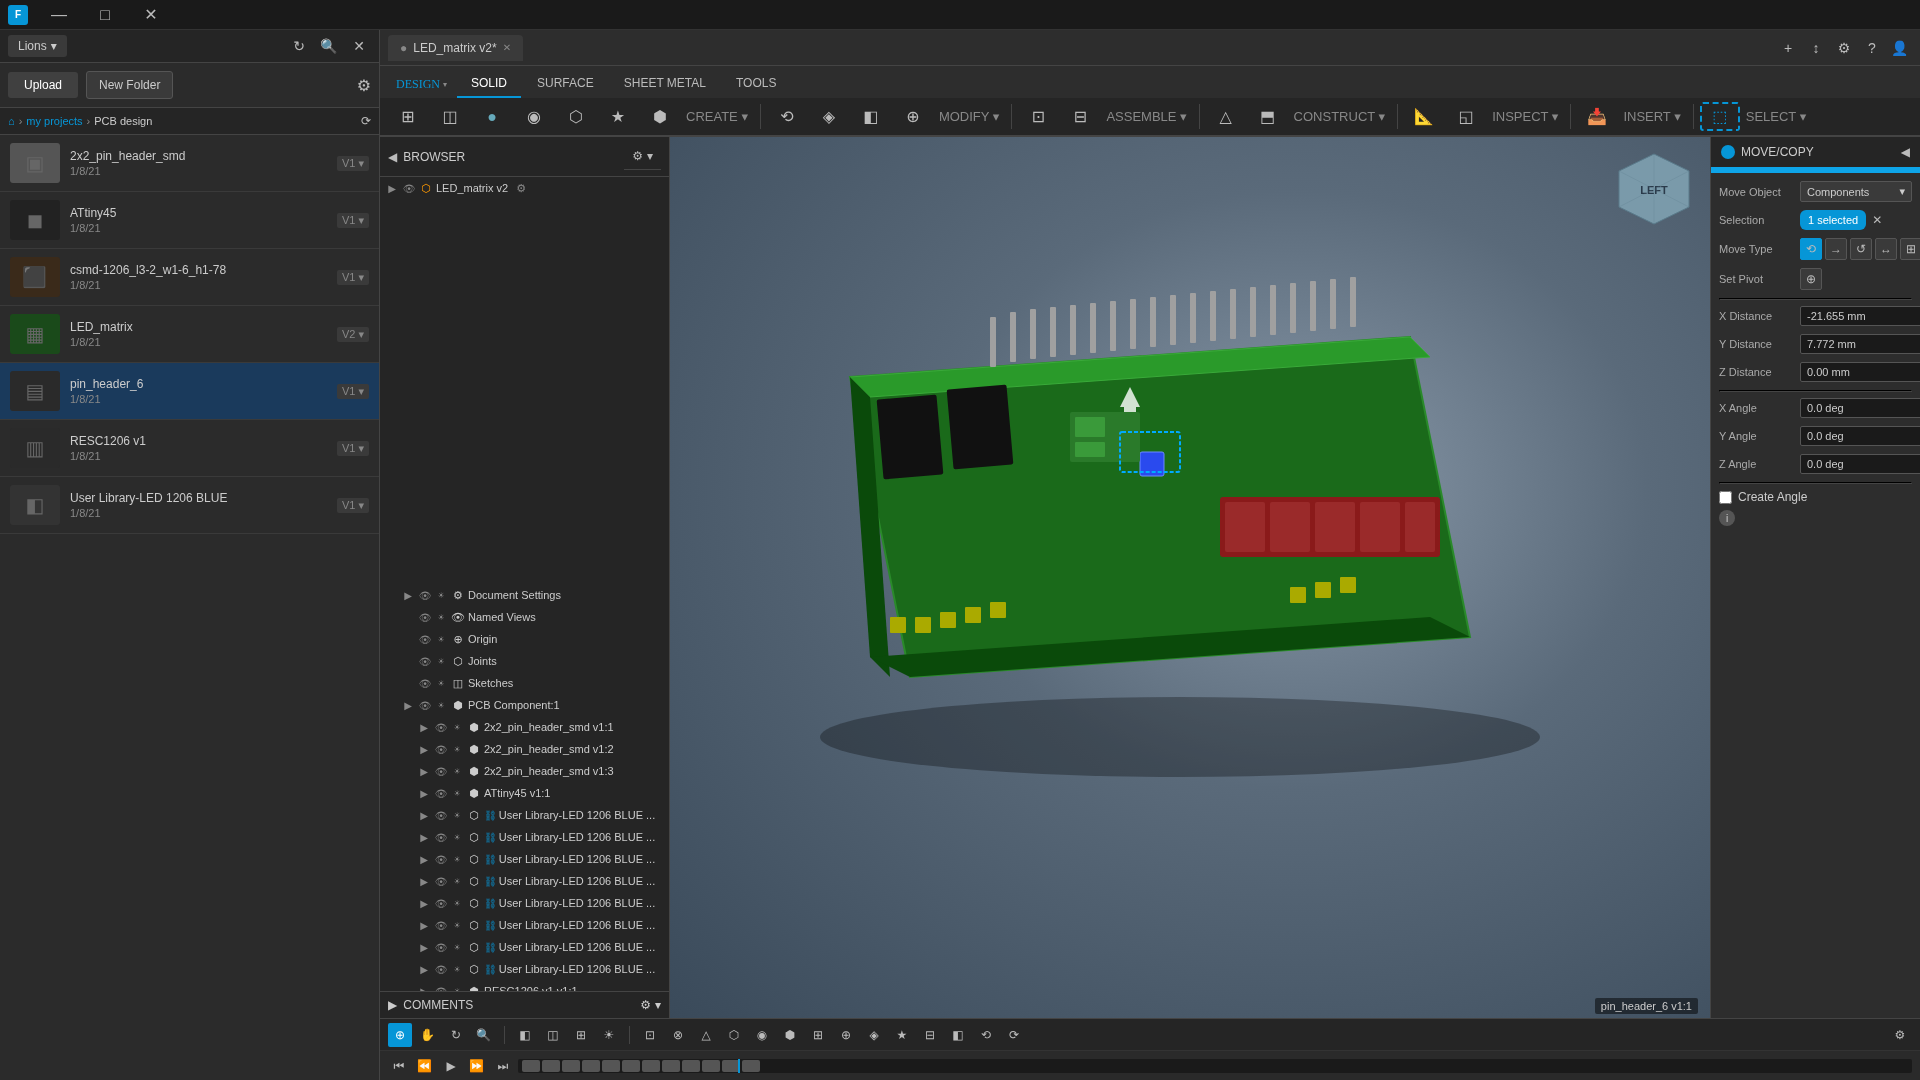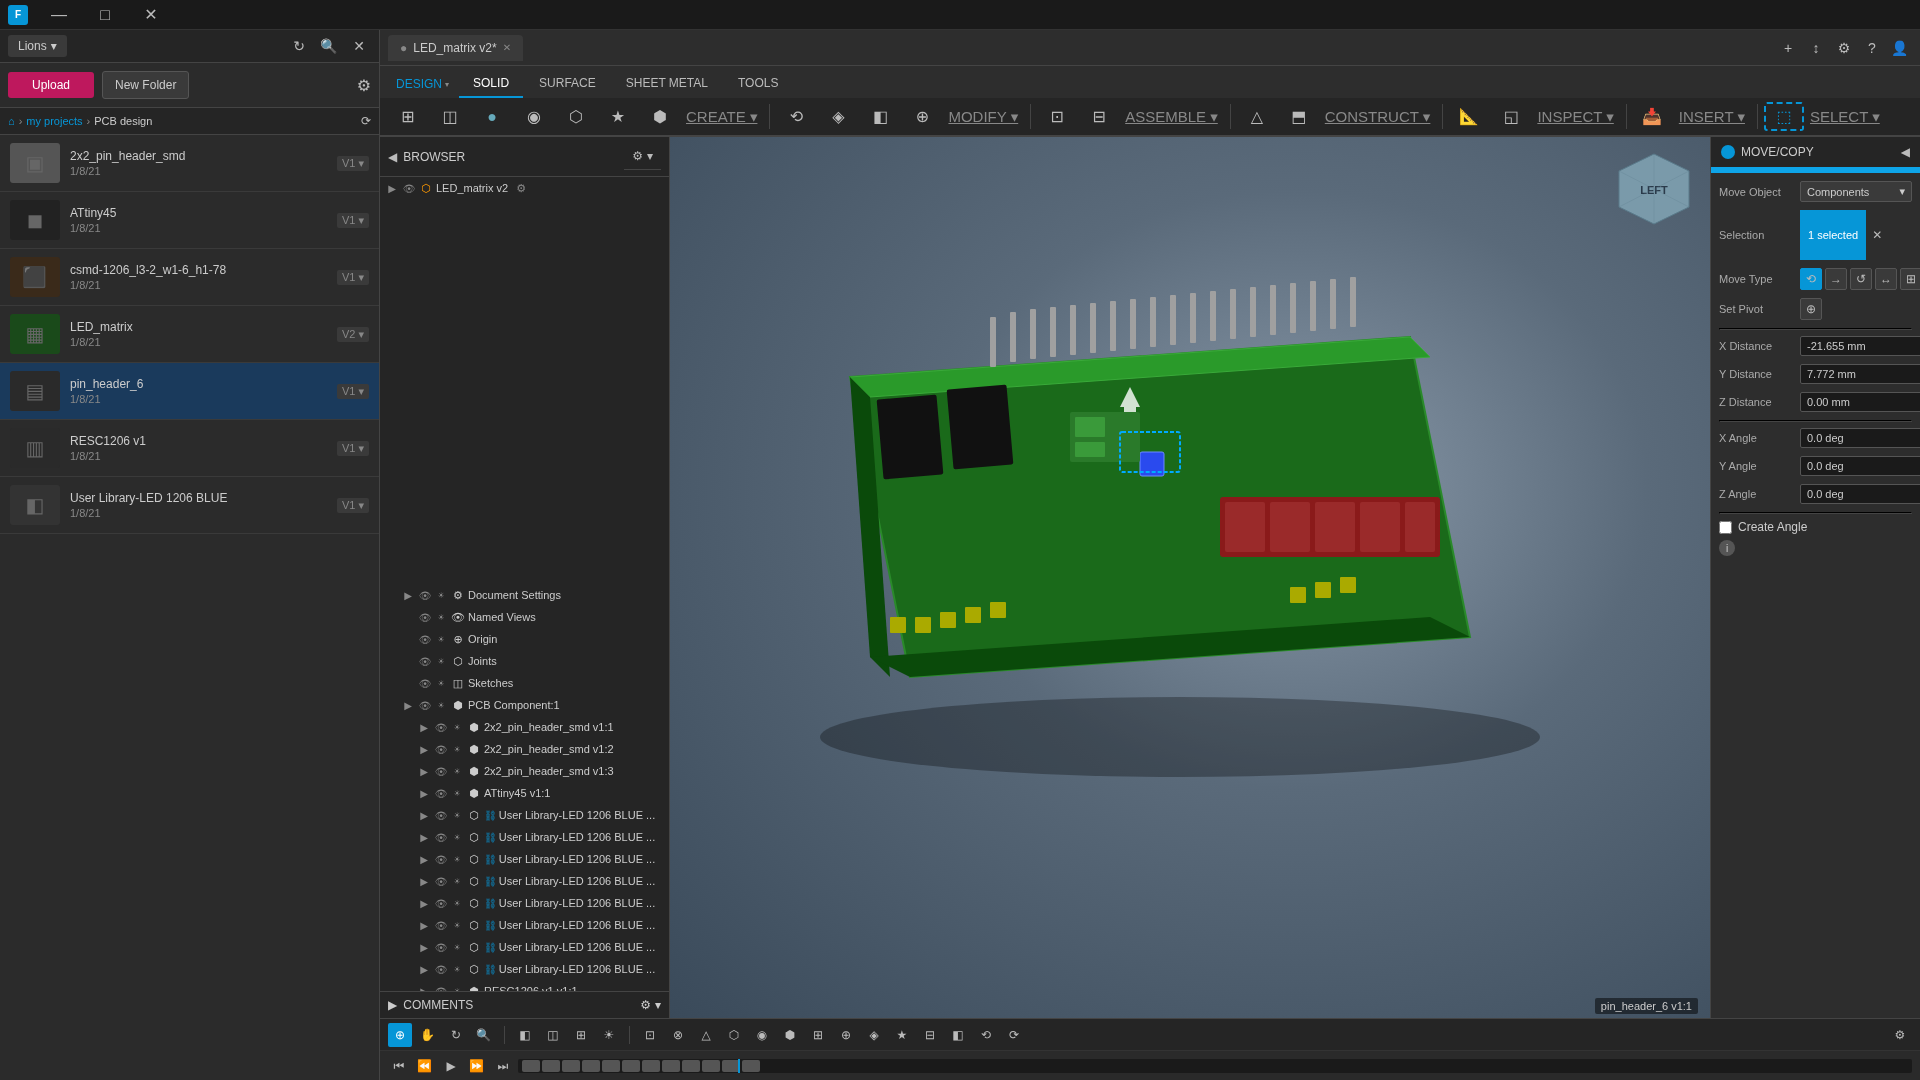--- a/index.html
+++ b/index.html
@@ -18,21 +18,21 @@
     
     #left-panel { width: 380px; background: #2b2b2b; display: flex; flex-direction: column; border-right: 1px solid #444; flex-shrink: 0; }
     #left-panel .top-bar { display: flex; align-items: center; padding: 4px 8px; background: #252525; border-bottom: 1px solid #444; gap: 6px; }
     #left-panel .top-bar .logo-area { display: flex; align-items: center; gap: 6px; flex: 1; }
     #left-panel .top-bar .workspace-btn { background: #3a3a3a; color: #ccc; border: none; padding: 4px 10px; border-radius: 3px; display: flex; align-items: center; gap: 4px; cursor: pointer; font-size: 12px; }
     #left-panel .top-bar .icon-btn { width: 24px; height: 24px; display: flex; align-items: center; justify-content: center; color: #bbb; cursor: pointer; font-size: 14px; }
     #left-panel .tabs { display: flex; border-bottom: 1px solid #444; }
     #left-panel .tab { flex: 1; text-align: center; padding: 8px; cursor: pointer; color: #ccc; font-size: 13px; border-bottom: 2px solid transparent; }
     #left-panel .tab.active { background: #3a3a3a; border-bottom: 2px solid #0696d7; color: white; }
     #left-panel .actions { display: flex; align-items: center; padding: 8px; gap: 8px; border-bottom: 1px solid #444; }
-    #left-panel .upload-btn { background: #be185d; color: white; border: none; padding: 6px 24px; border-radius: 3px; cursor: pointer; font-size: 12px; }
+    #left-panel .upload-btn { background: #404040; color: white; border: none; padding: 6px 16px; border-radius: 3px; cursor: pointer; font-size: 12px; }
     #left-panel .new-folder-btn { background: #3a3a3a; color: #ccc; border: 1px solid #555; padding: 6px 12px; border-radius: 3px; cursor: pointer; font-size: 12px; }
     #left-panel .settings-btn { margin-left: auto; color: #bbb; cursor: pointer; font-size: 16px; }
 
     
     .breadcrumb { display: flex; align-items: center; padding: 6px 8px; border-bottom: 1px solid #444; background: #252525; gap: 4px; }
     .breadcrumb span { color: #0696d7; cursor: pointer; font-size: 11px; }
     .breadcrumb .sep { color: #888; }
     .breadcrumb .current { color: #ccc; }
     .breadcrumb .sync-btn { margin-left: auto; color: #bbb; cursor: pointer; }
 
@@ -61,23 +61,23 @@
     
     .toolbar-tabs { display: flex; padding: 4px 8px 0; gap: 2px; }
     .toolbar-tab { padding: 6px 14px; color: #bbb; cursor: pointer; font-size: 12px; border-radius: 3px 3px 0 0; }
 
     
     .toolbar-row { display: flex; align-items: center; padding: 4px 8px; gap: 2px; background: #252525; border-bottom: 1px solid #444; flex-wrap: nowrap; overflow: hidden; }
     .toolbar-section { display: flex; align-items: center; gap: 2px; padding-right: 8px; border-right: 1px solid #444; margin-right: 4px; }
     .toolbar-section:last-child { border-right: none; }
     .toolbar-btn { display: flex; flex-direction: column; align-items: center; justify-content: center; padding: 3px 6px; cursor: pointer; color: #bbb; border-radius: 3px; min-width: 40px; font-size: 9px; gap: 1px; }
     .toolbar-btn .tb-icon { font-size: 16px; }
-    .toolbar-label { display: flex; align-items: center; gap: 3px; padding: 4px 8px; color: #0696d7; font-size: 12px; cursor: pointer; }
+    .toolbar-label { display: flex; align-items: center; gap: 3px; padding: 4px 8px; color: #0696d7; font-size: 12px; cursor: pointer; font-family: Liberation Serif, serif; }
     .toolbar-label .arrow { font-size: 8px; color: #888; }
-    .section-label { color: #888; font-size: 15px; padding: 0 4px; white-space: nowrap; text-decoration: underline; }
+    .section-label { color: #888; font-size: 13px; padding: 0 4px; white-space: nowrap; }
 
     
     #viewport-area { flex: 1; display: flex; }
 
     
     #browser-panel { width: 290px; background: #252525; border-right: 1px solid #444; display: flex; flex-direction: column; flex-shrink: 0; }
     .browser-header { display: flex; align-items: center; padding: 6px 8px; border-bottom: 1px solid #444; gap: 6px; }
     .browser-header .collapse-btn { color: #bbb; cursor: pointer; font-size: 12px; }
     .browser-title { color: #ccc; font-size: 12px; font-weight: 500; flex: 1; }
     .browser-header .actions { display: flex; gap: 4px; }
@@ -105,21 +105,21 @@
     #move-copy-panel { width: 210px; background: #2d2d2d; border-left: 1px solid #444; display: flex; flex-direction: column; flex-shrink: 0; }
     .panel-header { display: flex; align-items: center; padding: 8px 10px; background: #252525; border-bottom: 6px solid #0ea5e9; gap: 6px; }
     .panel-header .panel-icon { width: 14px; height: 14px; background: #0696d7; border-radius: 50%; }
     .panel-title { color: #ccc; font-size: 12px; font-weight: 500; flex: 1; }
     .panel-header .collapse-arrow { color: #bbb; cursor: pointer; font-size: 12px; }
     .panel-content { padding: 8px; flex: 1; overflow-y: auto; }
     .form-row { display: flex; align-items: center; margin-bottom: 8px; gap: 6px; }
     .form-label { color: #aaa; font-size: 11px; width: 75px; flex-shrink: 0; }
     .form-value { flex: 1; background: #1a1a1a; border: 1px solid #555; color: #ccc; font-size: 11px; padding: 3px 6px; border-radius: 2px; }
     .form-select { flex: 1; background: #3a3a3a; border: 1px solid #555; color: #ccc; font-size: 11px; padding: 3px 6px; border-radius: 2px; display: flex; align-items: center; justify-content: space-between; cursor: pointer; }
-    .selection-btn { background: #0696d7; color: white; border: none; padding: 19px 8px; border-radius: 0; font-size: 11px; cursor: pointer; display: flex; align-items: center; gap: 3px; }
+    .selection-btn { background: #0696d7; color: white; border: none; padding: 4px 8px; border-radius: 6px; font-size: 11px; cursor: pointer; display: flex; align-items: center; gap: 3px; }
     .selection-clear { color: #bbb; cursor: pointer; font-size: 12px; }
     .move-type-icons { display: flex; gap: 3px; }
     .move-type-btn { width: 22px; height: 22px; background: #3a3a3a; border: 1px solid #555; border-radius: 2px; display: flex; align-items: center; justify-content: center; cursor: pointer; color: #bbb; font-size: 12px; }
     .move-type-btn.active { background: #0696d7; border-color: #0696d7; }
     .checkbox-row { display: flex; align-items: center; gap: 6px; margin-bottom: 6px; }
     .checkbox-row input { margin: 0; }
     .panel-buttons { display: flex; gap: 6px; padding: 8px; border-top: 1px solid #444; justify-content: flex-end; }
     .ok-btn { background: #0696d7; color: white; border: none; padding: 5px 16px; border-radius: 3px; cursor: pointer; font-size: 12px; }
     .cancel-btn { background: #3a3a3a; color: #ccc; border: 1px solid #555; padding: 5px 12px; border-radius: 3px; cursor: pointer; font-size: 12px; }
     .info-icon { width: 16px; height: 16px; background: #555; border-radius: 50%; display: flex; align-items: center; justify-content: center; color: #ccc; font-size: 10px; cursor: pointer; }

